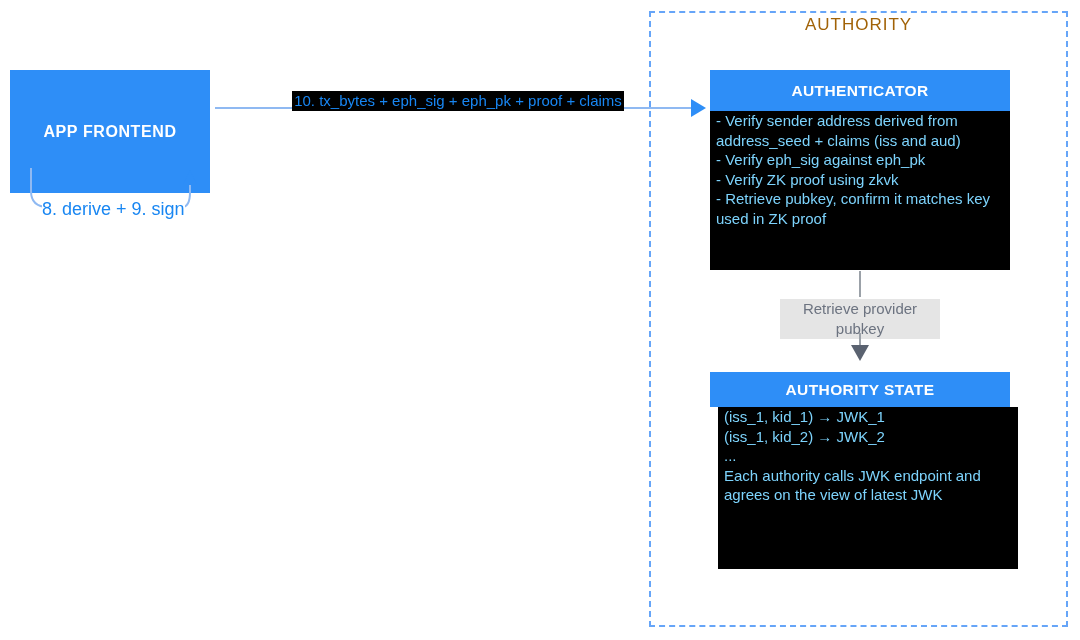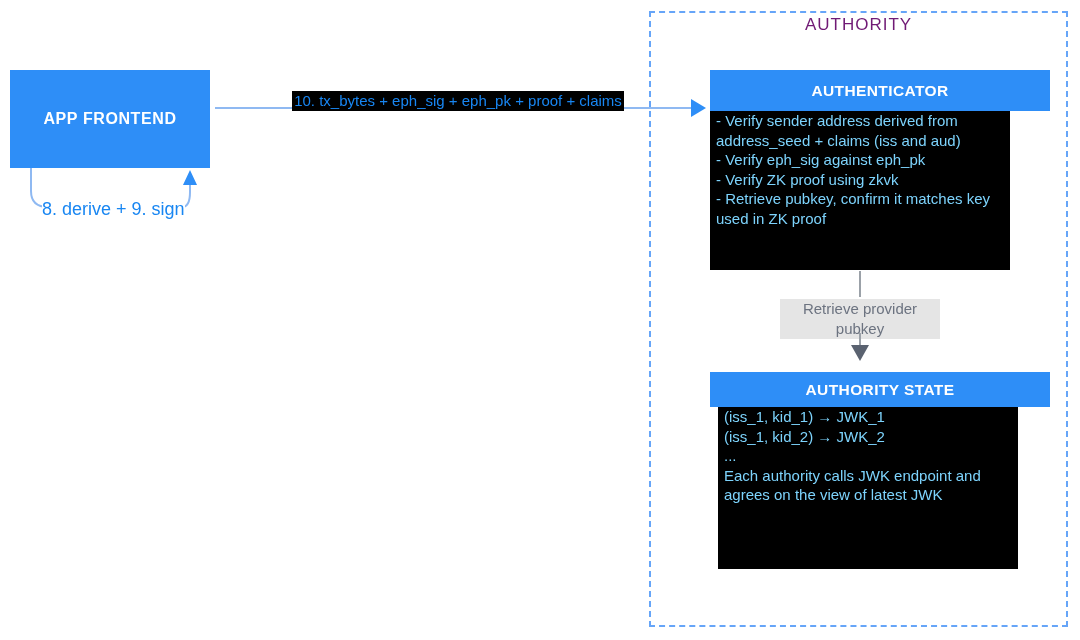--- a/index.html
+++ b/index.html
@@ -7,21 +7,21 @@
   body {
     width: 1080px; height: 640px;
     position: relative;
     font-family: "Liberation Sans", sans-serif;
     overflow: hidden;
   }
   .abs { position: absolute; }
 
   
   .app-node {
-    left: 10px; top: 70px; width: 200px; height: 98px;
+    left: 10px; top: 70px; width: 200px; height: 123px;
     background: #2E8EF7;
     display: flex; align-items: center; justify-content: center;
     color: #ffffff; font-size: 16px; font-weight: 600; letter-spacing: 0.6px;
   }
 
   
   .h-line {
     left: 215px; top: 107px; width: 477px; height: 2px;
     background: #8FB9F2;
   }
@@ -48,26 +48,26 @@
 
   
   .authority-box {
     left: 649px; top: 11px; width: 419px; height: 616px;
     border: 2px dashed #66A5F8;
     background: transparent;
   }
   .authority-title {
     left: 649px; top: 15px; width: 419px;
     text-align: center;
-    color: #701a75; font-size: 17px; letter-spacing: 1px;
+    color: #a16207; font-size: 17px; letter-spacing: 1px;
   }
 
   
   .node-header {
-    width: 340px; background: #2E8EF7;
+    width: 300px; background: #2E8EF7;
     display: flex; align-items: center; justify-content: center;
     color: #ffffff; font-size: 15.5px; font-weight: 600; letter-spacing: 0.4px;
   }
   .node-body {
     width: 300px; background: #000000;
     display: flex; 
     padding: 0 6px;
     color: #7dd3fc; font-size: 15px; line-height: 19.5px;
   }
   .node-body .body-text { white-space: pre-line; }

